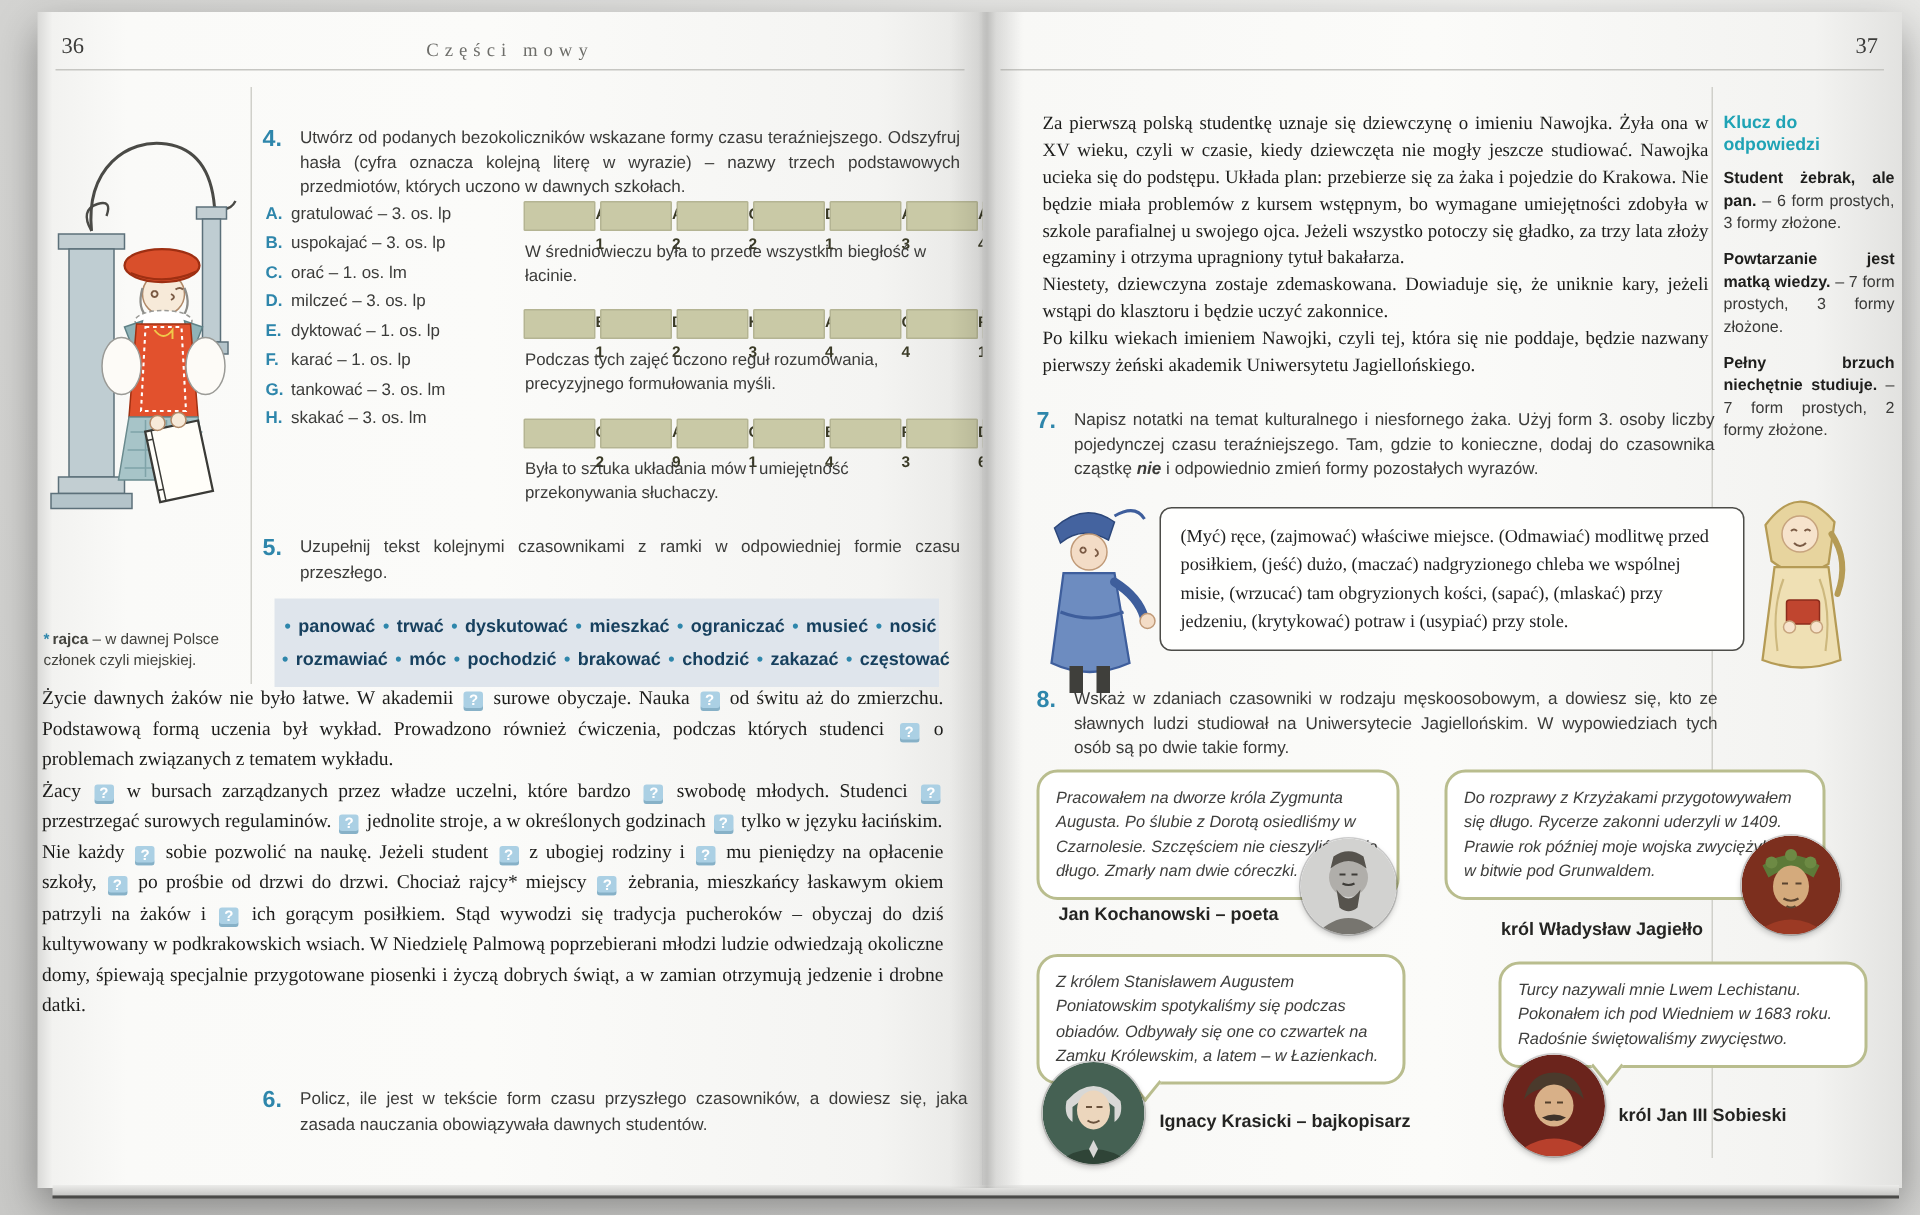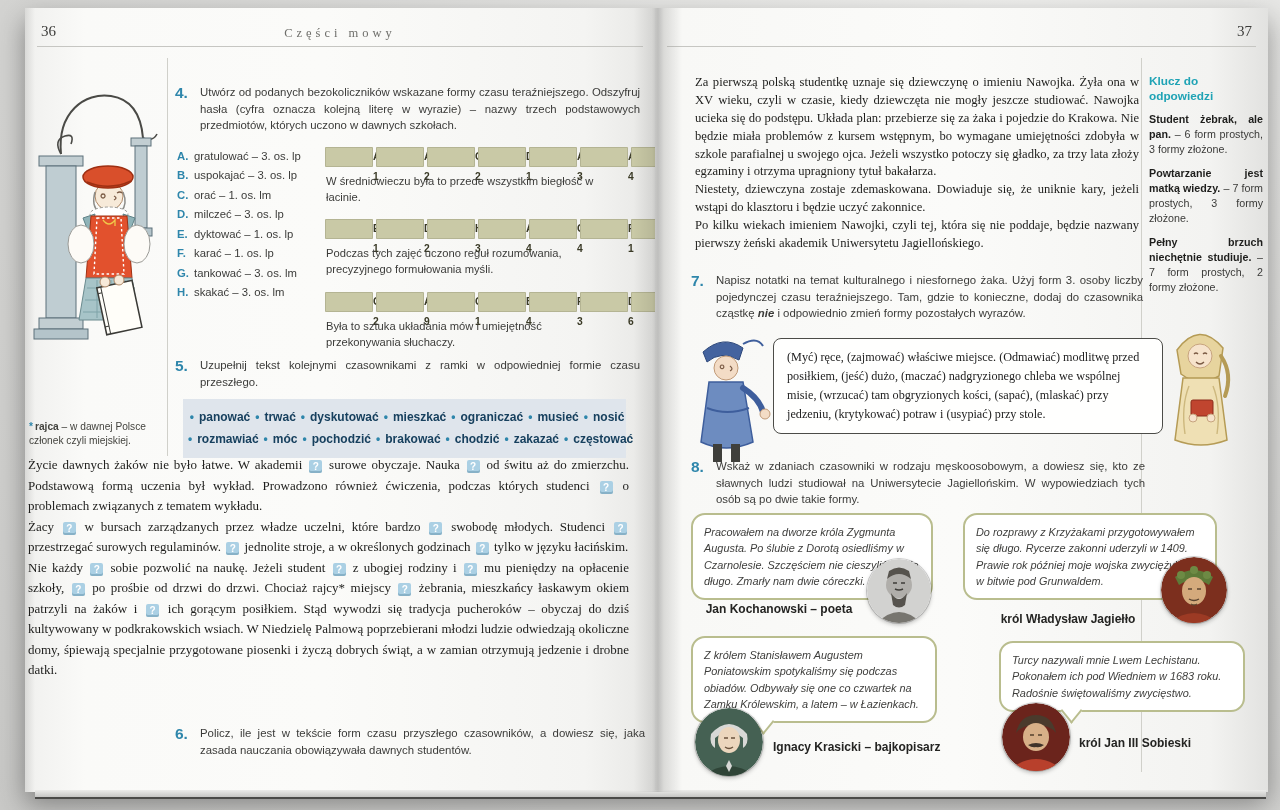--- a/index.html
+++ b/index.html
@@ -32,21 +32,21 @@
   .vrule{position:absolute;width:1px;background:#d0d0ca;}
 
   
   .ex{position:absolute;}
   .exhead{display:flex;align-items:flex-start;}
   .exnum{font:bold 15.5px "Liberation Sans",sans-serif;color:var(--accent);width:25px;flex:none;line-height:1.2;}
   .extext{font:11.4px/1.45 "Liberation Sans",sans-serif;color:#3b3b39;text-align:justify;}
   .extext .em{font-weight:bold;font-style:italic;}
 
   
-  .ex4cols{display:flex;margin-top:13px;margin-left:2px;}
+  .ex4cols{display:flex;margin-left:2px;gap:24px;}
   .verbcol{width:144px;flex:none;}
   .verb{font:11.3px/19.5px "Liberation Sans",sans-serif;color:#3b3b39;white-space:nowrap;}
   .vletter{color:var(--accent);font-weight:bold;display:inline-block;width:17px;}
   .gridcol{flex:1;padding-left:4px;}
   .cells{display:flex;gap:3px;}
   .cell{background:var(--grid-bg);color:var(--grid-text);font:bold 10.3px/20px "Liberation Sans",sans-serif;
         width:26px;height:20px;text-align:center;border-radius:1px;box-shadow:inset 0 0 0 1px rgba(120,120,90,.25);padding-left:48px;}
   .gcaption{font:11.2px/1.42 "Liberation Sans",sans-serif;color:#3b3b39;margin:7px 0 14px 1px;}
 
   .wordbox{margin-top:9px;margin-left:8px;margin-right:14px;background:var(--wordbox-bg);

